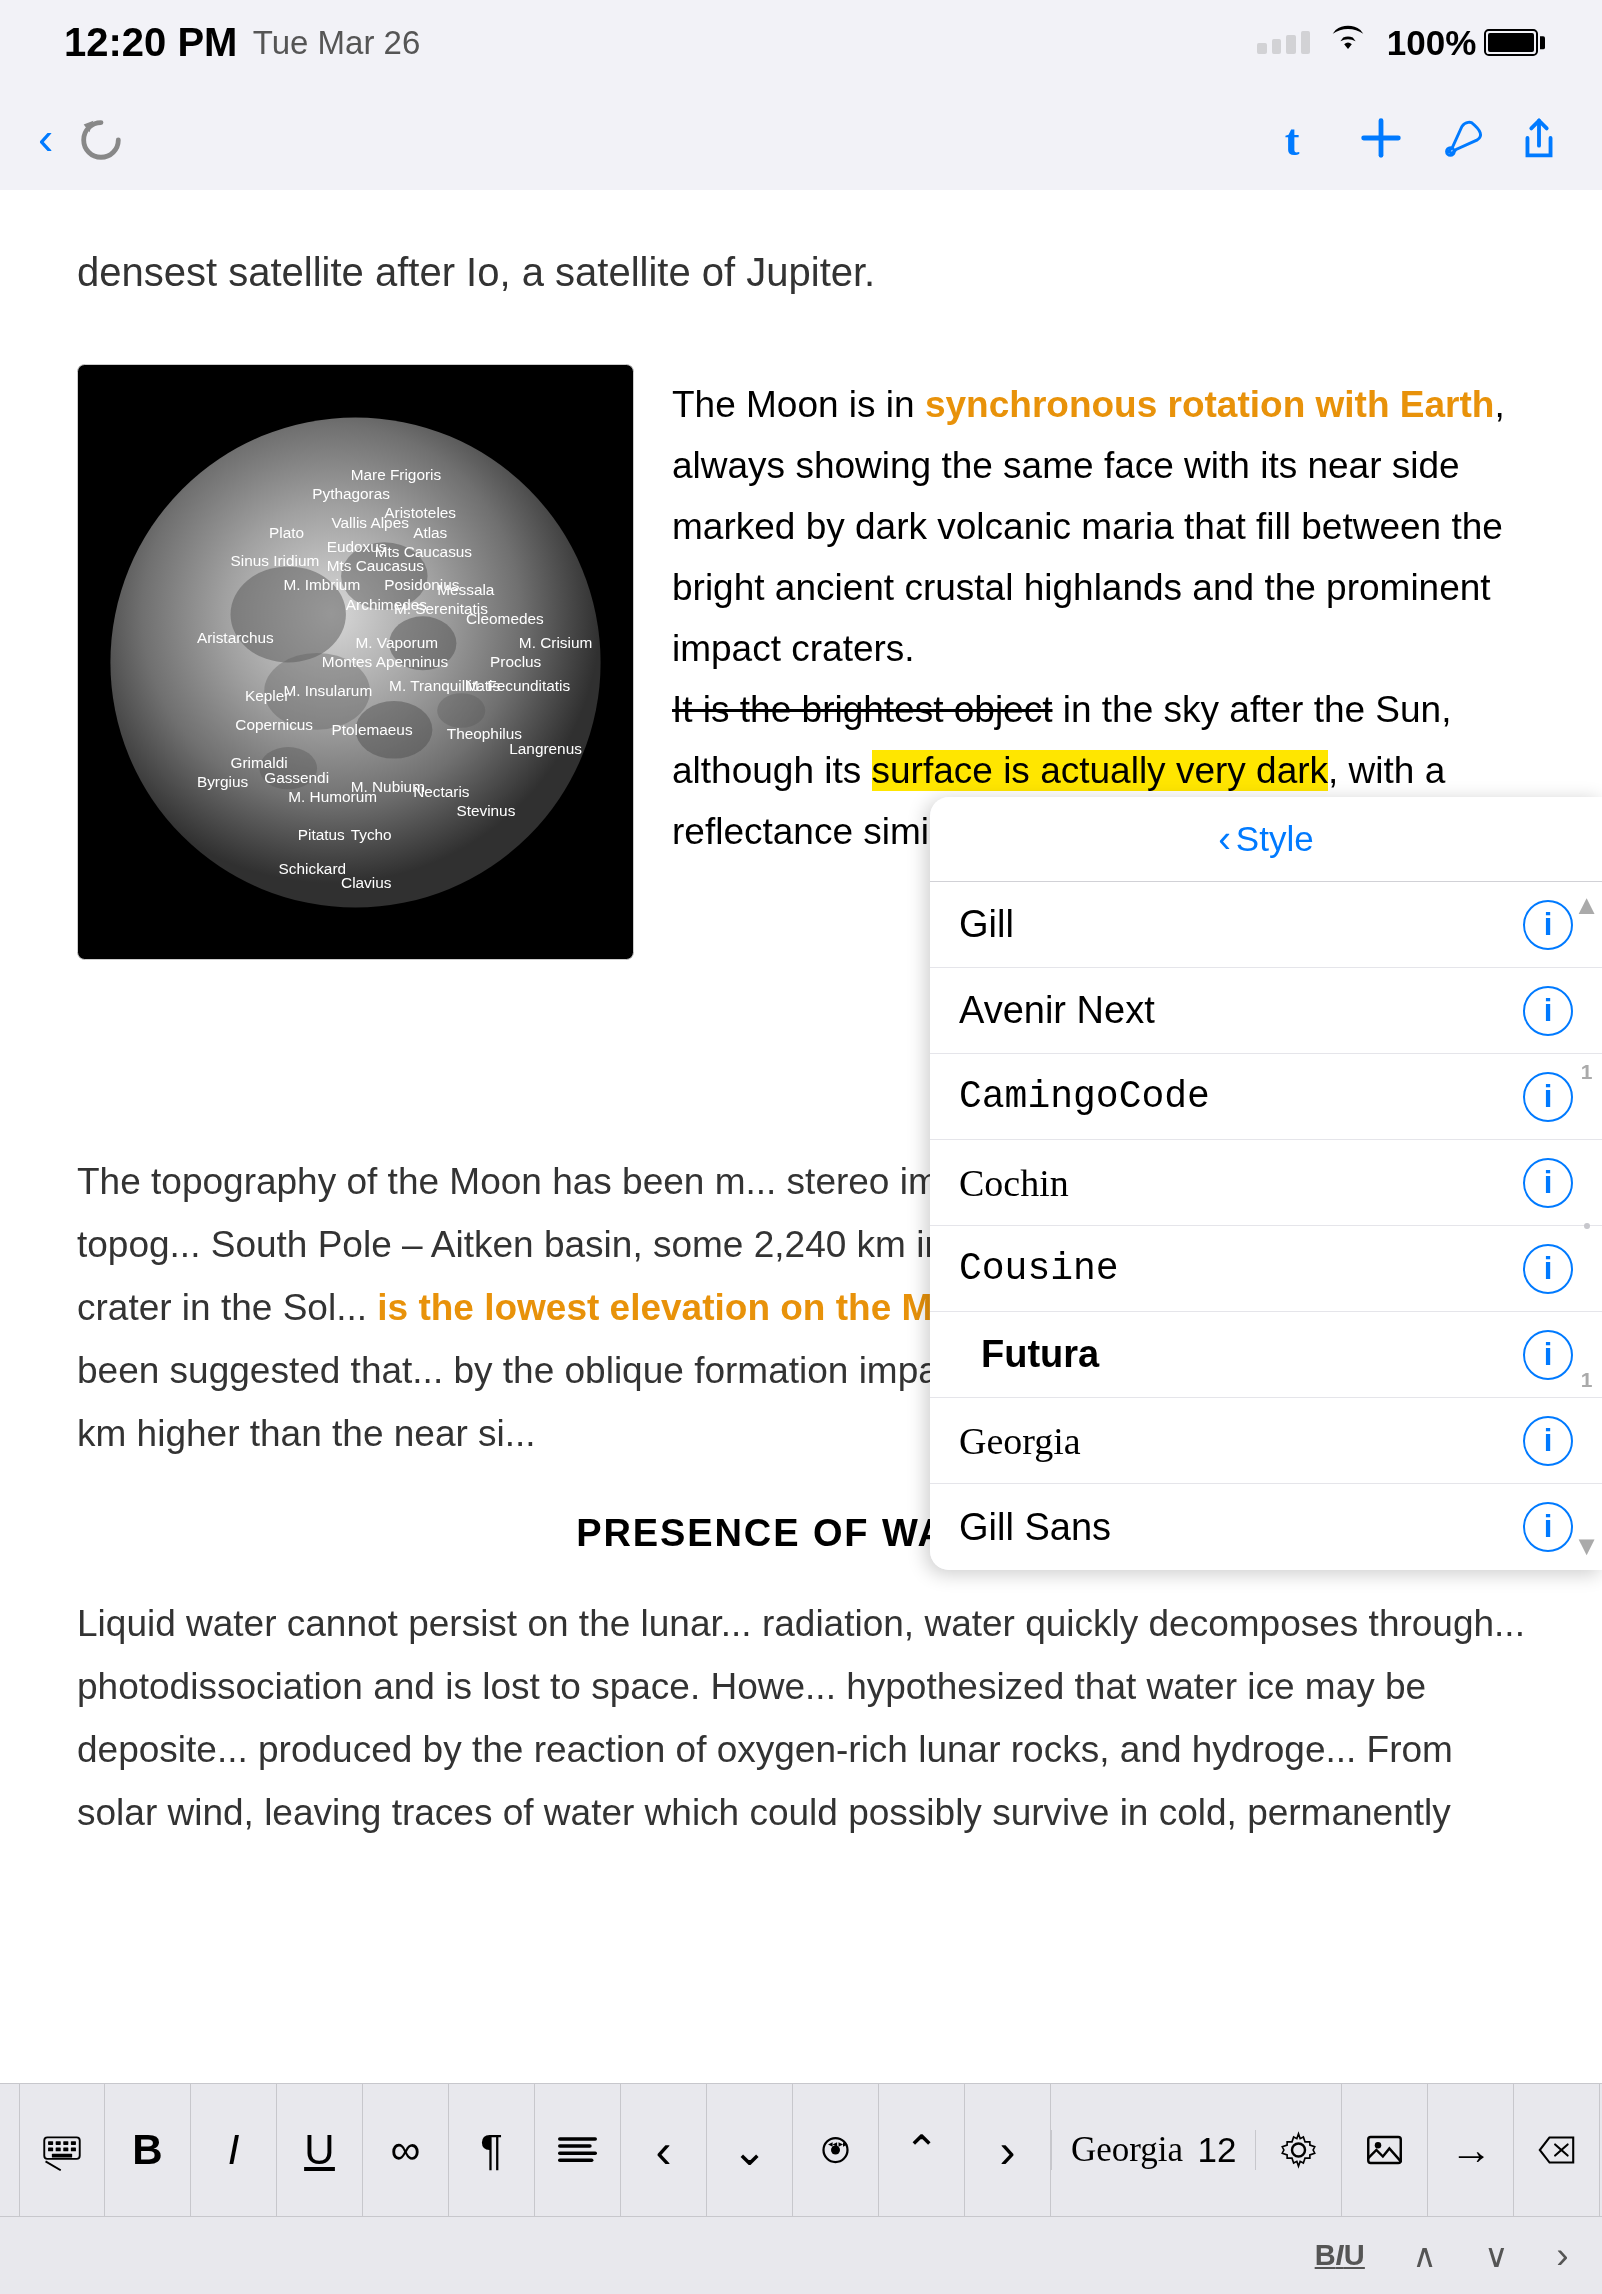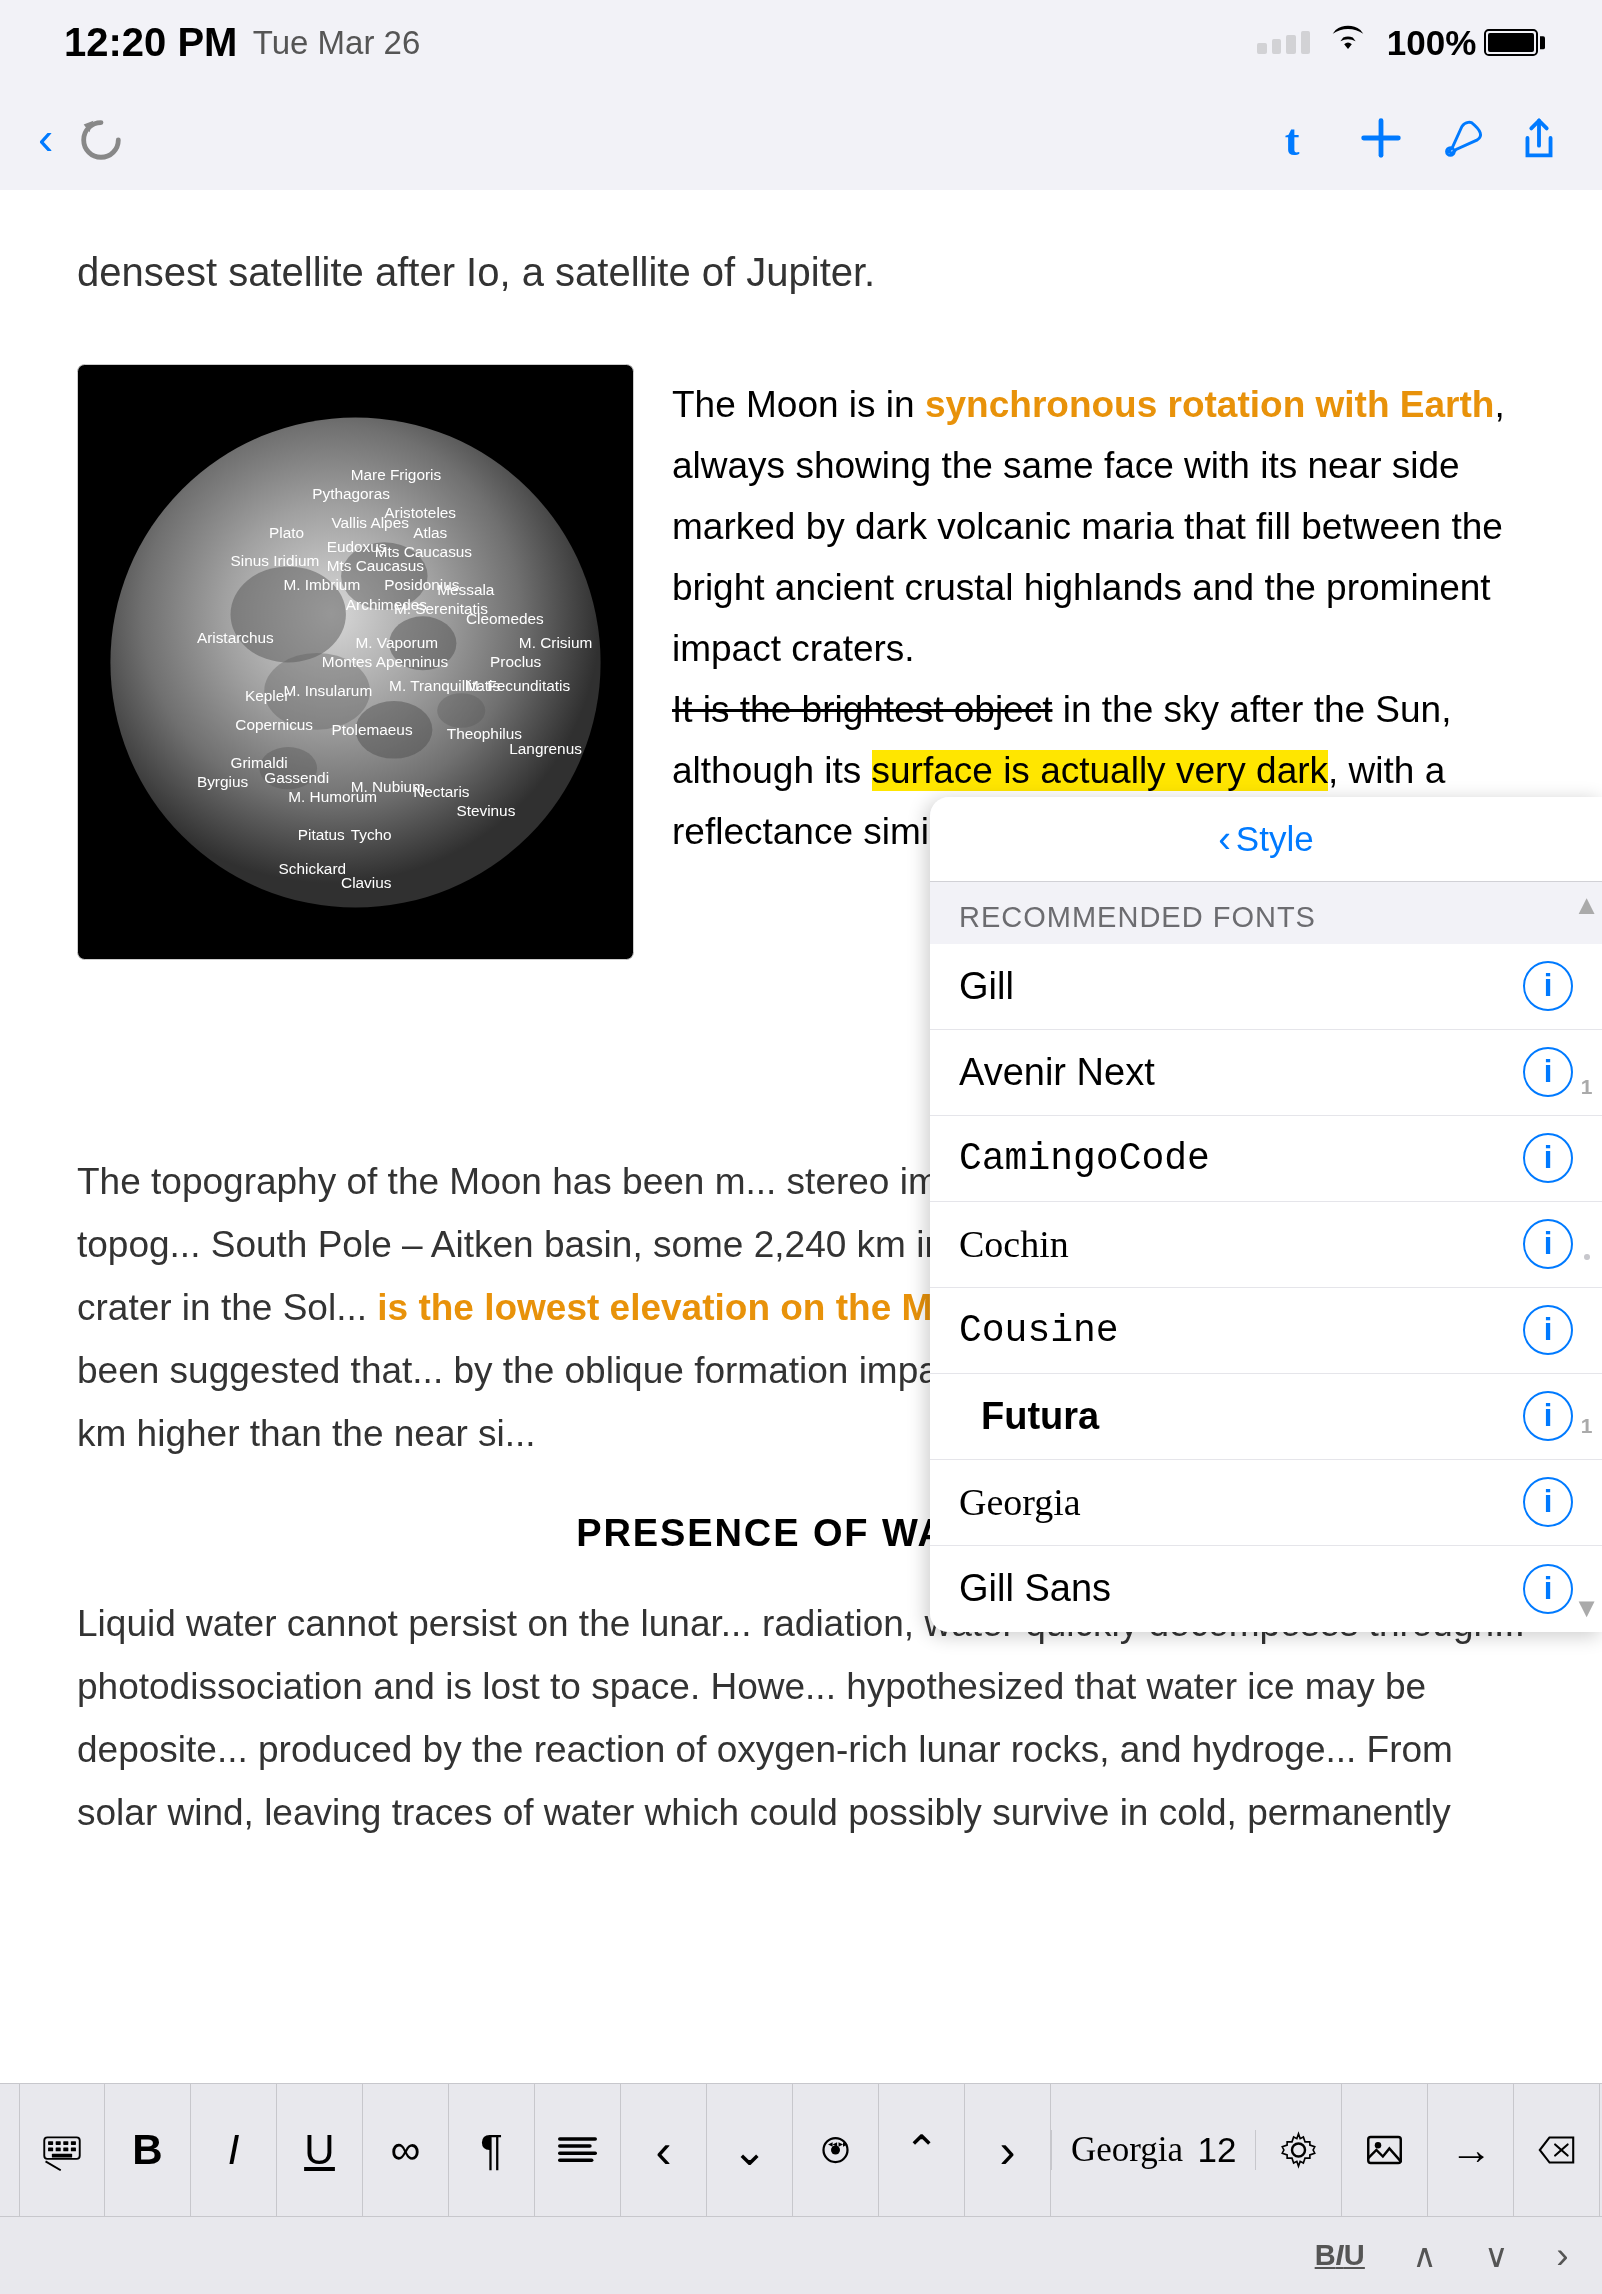--- a/index.html
+++ b/index.html
@@ -512,23 +512,20 @@
 
 <div class="font-panel">
 
   <div class="font-panel-tabs">
     <div class="font-tab style">
       <span class="font-tab-back">‹</span>
       <span>Style</span>
     </div>
   </div>
 
-  <div class="font-panel-section-header">
-    <span>RECOMMENDED FONTS</span>
-  </div>
 
   <div class="font-list">
     <div class="font-list-item">
       <span class="font-name">Gill</span>
       <div class="font-info-btn">
           <span>i</span>
         </div>
     </div>
     <div class="font-list-item">
       <span class="font-name">Avenir Next</span>

